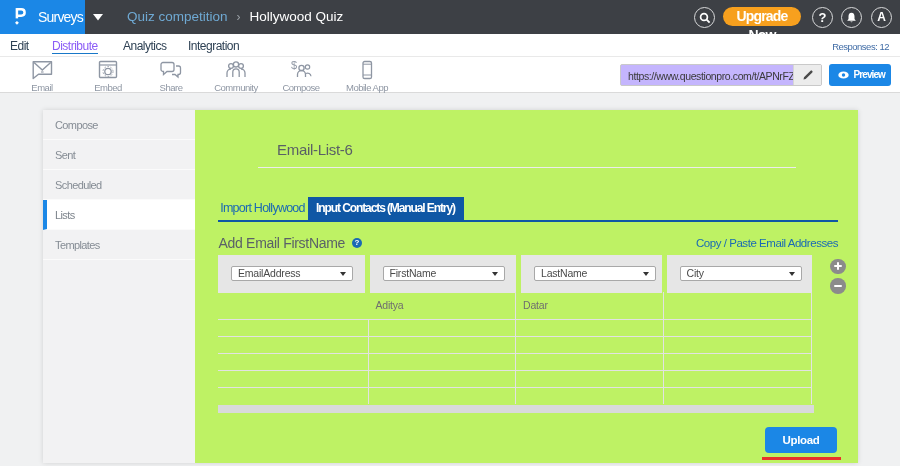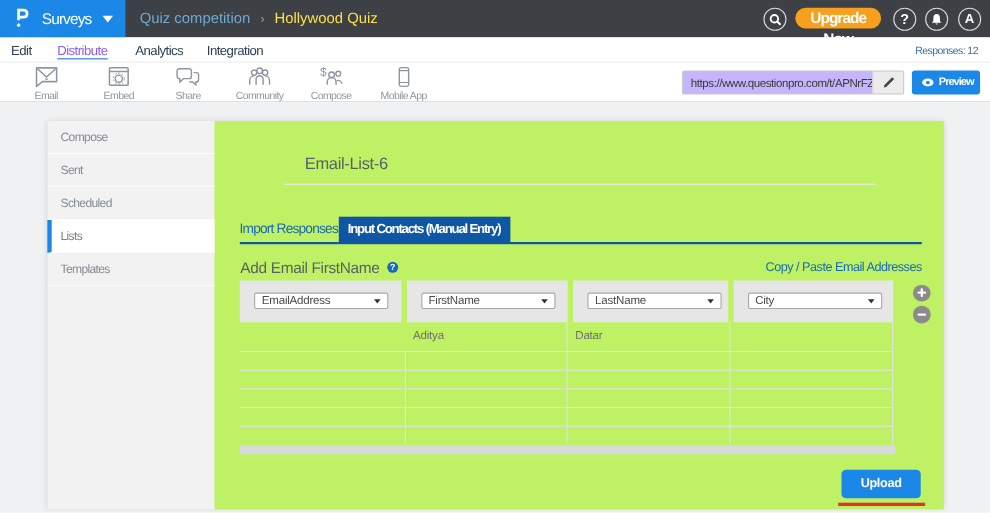--- a/index.html
+++ b/index.html
@@ -2,25 +2,25 @@
 <html><head>
 <meta charset="utf-8">
 <style>
 * { margin:0; padding:0; box-sizing:border-box; }
 html,body { width:900px; height:466px; font-family:"Liberation Sans",sans-serif; background:#fff; overflow:hidden; }
 body { position:relative; }
 .abs { position:absolute; }
 
 
 #topbar { left:0; top:0; width:900px; height:34px; background:#3d4045; }
-#logoblock { left:0; top:0; width:114px; height:34px; background:#1b87e6; }
+#logoblock { left:0; top:0; width:85px; height:34px; background:#1b87e6; }
 #surveys { left:38px; top:8.5px; color:#fff; font-size:14px; letter-spacing:-0.8px; }
 #crumb { left:127px; top:9px; font-size:13.5px; color:#6fa9d3; letter-spacing:0; }
 #crumb .sep { color:#9aa0a6; padding:0 9px; font-size:12px; }
-#crumb .cur { color:#fde047; }
+#crumb .cur { color:#ffffff; }
 .topcircle { width:21px; height:21px; border:1.2px solid #d8d9da; border-radius:50%; top:6.5px; color:#fff; text-align:center; }
 #upgrade { left:723px; top:7px; width:78px; height:19px; background:#f7a01e; border-radius:10px; color:#fff; font-size:14px; font-weight:bold; text-align:center; line-height:19px; letter-spacing:-0.85px; }
 
 
 #navrow { left:0; top:34px; width:900px; height:23px; background:#fff; border-bottom:1px solid #e9e9e9; }
 .navitem { top:6px; font-size:12px; line-height:12.5px; color:#2e4154; letter-spacing:-0.5px; }
 #nav-dist { color:#8b5cf6; border-bottom:1px solid #1878c8; }
 #responses { top:7px; right:11px; font-size:9.5px; color:#3f6ba5; letter-spacing:-0.5px; }
 
 
@@ -191,21 +191,21 @@
     <div class="sideitem">Sent</div>
     <div class="sideitem">Scheduled</div>
     <div class="sideitem active">Lists</div>
     <div class="sideitem">Templates</div>
   </div>
 
   <div class="abs" id="heading">Email-List-6</div>
   <div class="abs" id="headline"></div>
 
   <div class="abs" id="tabbar">
-    <div id="tab1">Import Responses</div>
+    <div id="tab1">Import Hollywood</div>
     <div id="tab2">Input Contacts (Manual Entry)</div>
   </div>
 
   <div class="abs" id="addlbl">Add Email FirstName</div>
   <div class="abs" id="helpq">?</div>
   <div class="abs" id="copypaste">Copy / Paste Email Addresses</div>
 
   <div class="abs" id="thead">
     <div class="hcell" style="left:0; width:146.5px;">
         <div class="sel">EmailAddress<span class="car"></span></div>

